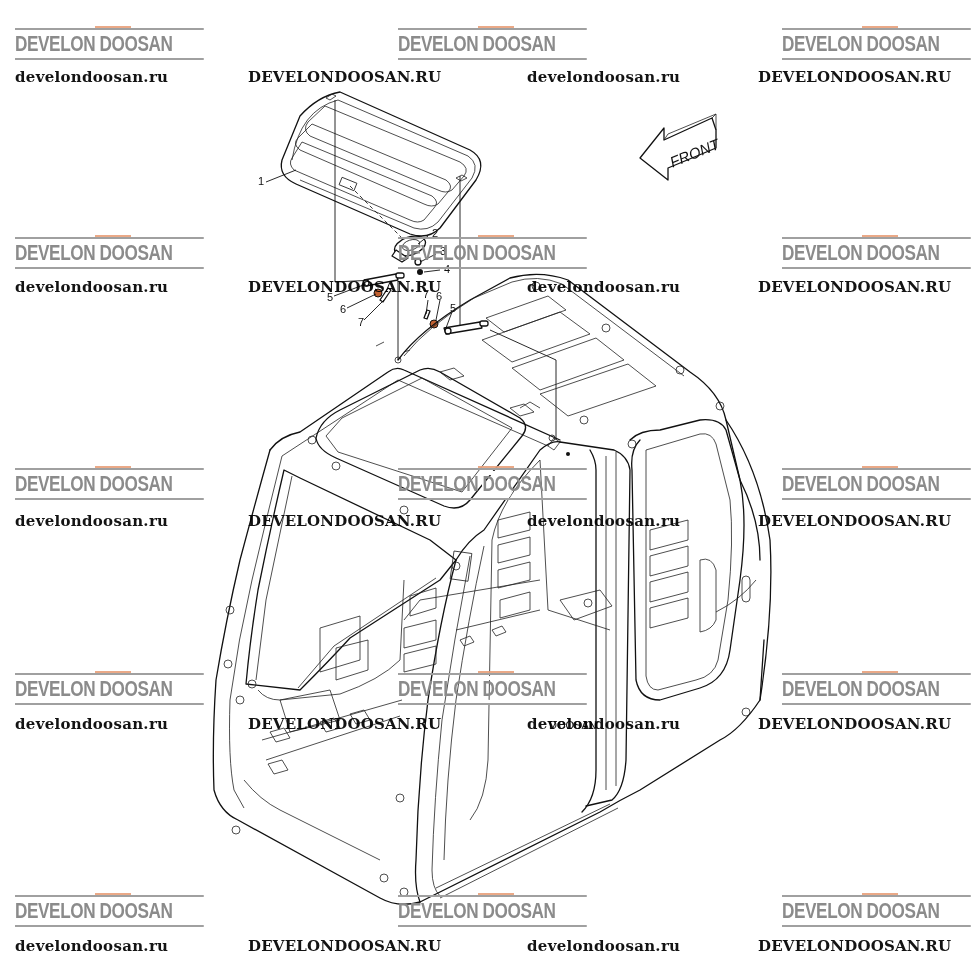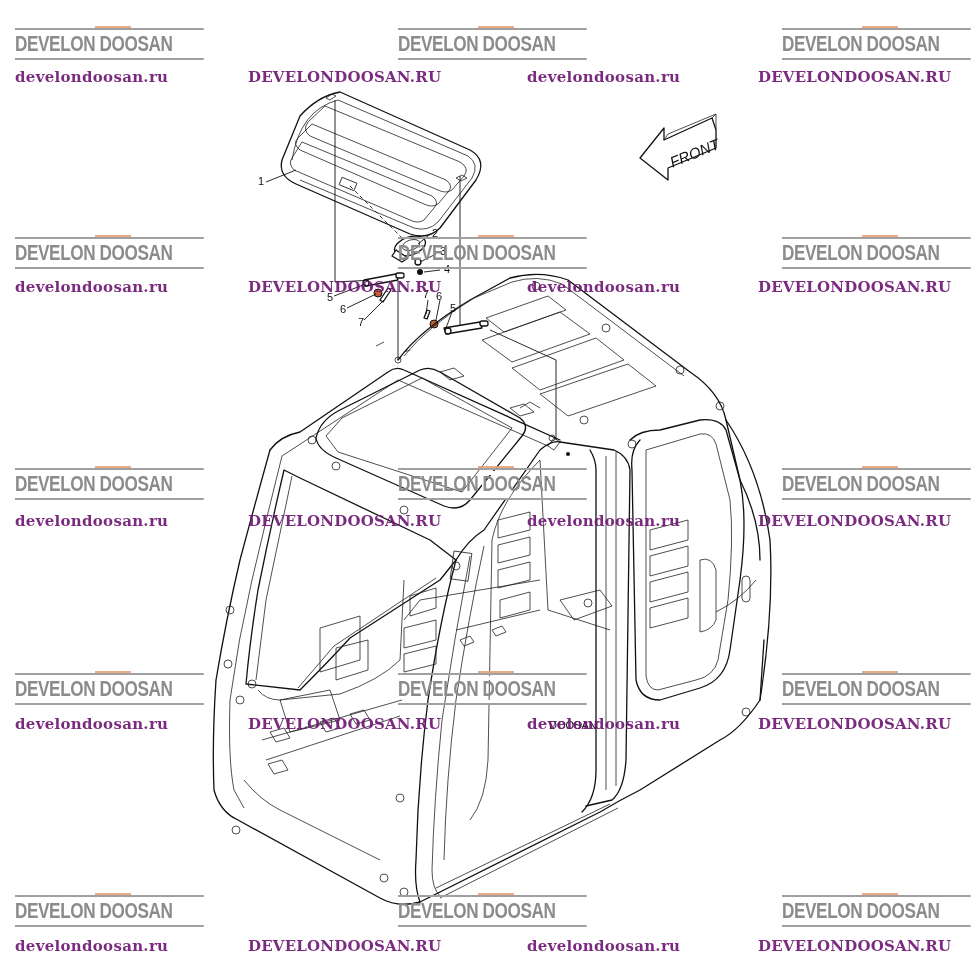--- a/index.html
+++ b/index.html
@@ -18,21 +18,21 @@
     .wm-logo { position: absolute; display: flex; align-items: center; height: 34px; flex-direction: column; }
     .wm-mark { width: 36px; height: 30px; position: relative; margin-right: 6px; }
     .wm-mark .sq { position: absolute; inset: 0; background: #e8a07a; opacity: .9; }
     .wm-mark .ring1, .wm-mark .ring2 { position: absolute; top: 5px; width: 12px; height: 20px; border: 4px solid #fff; border-radius: 8px; }
     .wm-mark .ring1 { left: 4px; }
     .wm-mark .ring2 { left: 14px; }
     .wm-word { position: relative; font-family: "Liberation Sans", sans-serif; font-weight: bold; font-size: 22px; color: #8b8b8b; letter-spacing: -0.5px; transform: scaleX(0.78); transform-origin: left center; white-space: nowrap; padding: 3px 0; }
     .wm-word::before, .wm-word::after { content: ""; position: absolute; left: 0; right: -40px; height: 2px; background: #a0a0a0; }
     .wm-word::before { top: 0; }
     .wm-word::after { bottom: 0; }
-    .wm-url { position: absolute; font-family: "DejaVu Serif", "Liberation Serif", serif; font-weight: bold; font-size: 15px; color: #701a75; opacity: .92; white-space: nowrap; }
+    .wm-url { position: absolute; font-family: "DejaVu Serif", "Liberation Serif", serif; font-weight: bold; font-size: 15px; color: #000000; opacity: .92; white-space: nowrap; }
     .wm-url.lower { letter-spacing: 0.3px; }
     .wm-url.upper { letter-spacing: 0.2px; font-size: 15px; }
 
     .callout { position: absolute; font-size: 11px; color: #111; line-height: 1; }
     .cabin-label { position: absolute; font-size: 11px; color: #111; }
   </style>
 </head>
 <body>
 
 <div class="stage">

